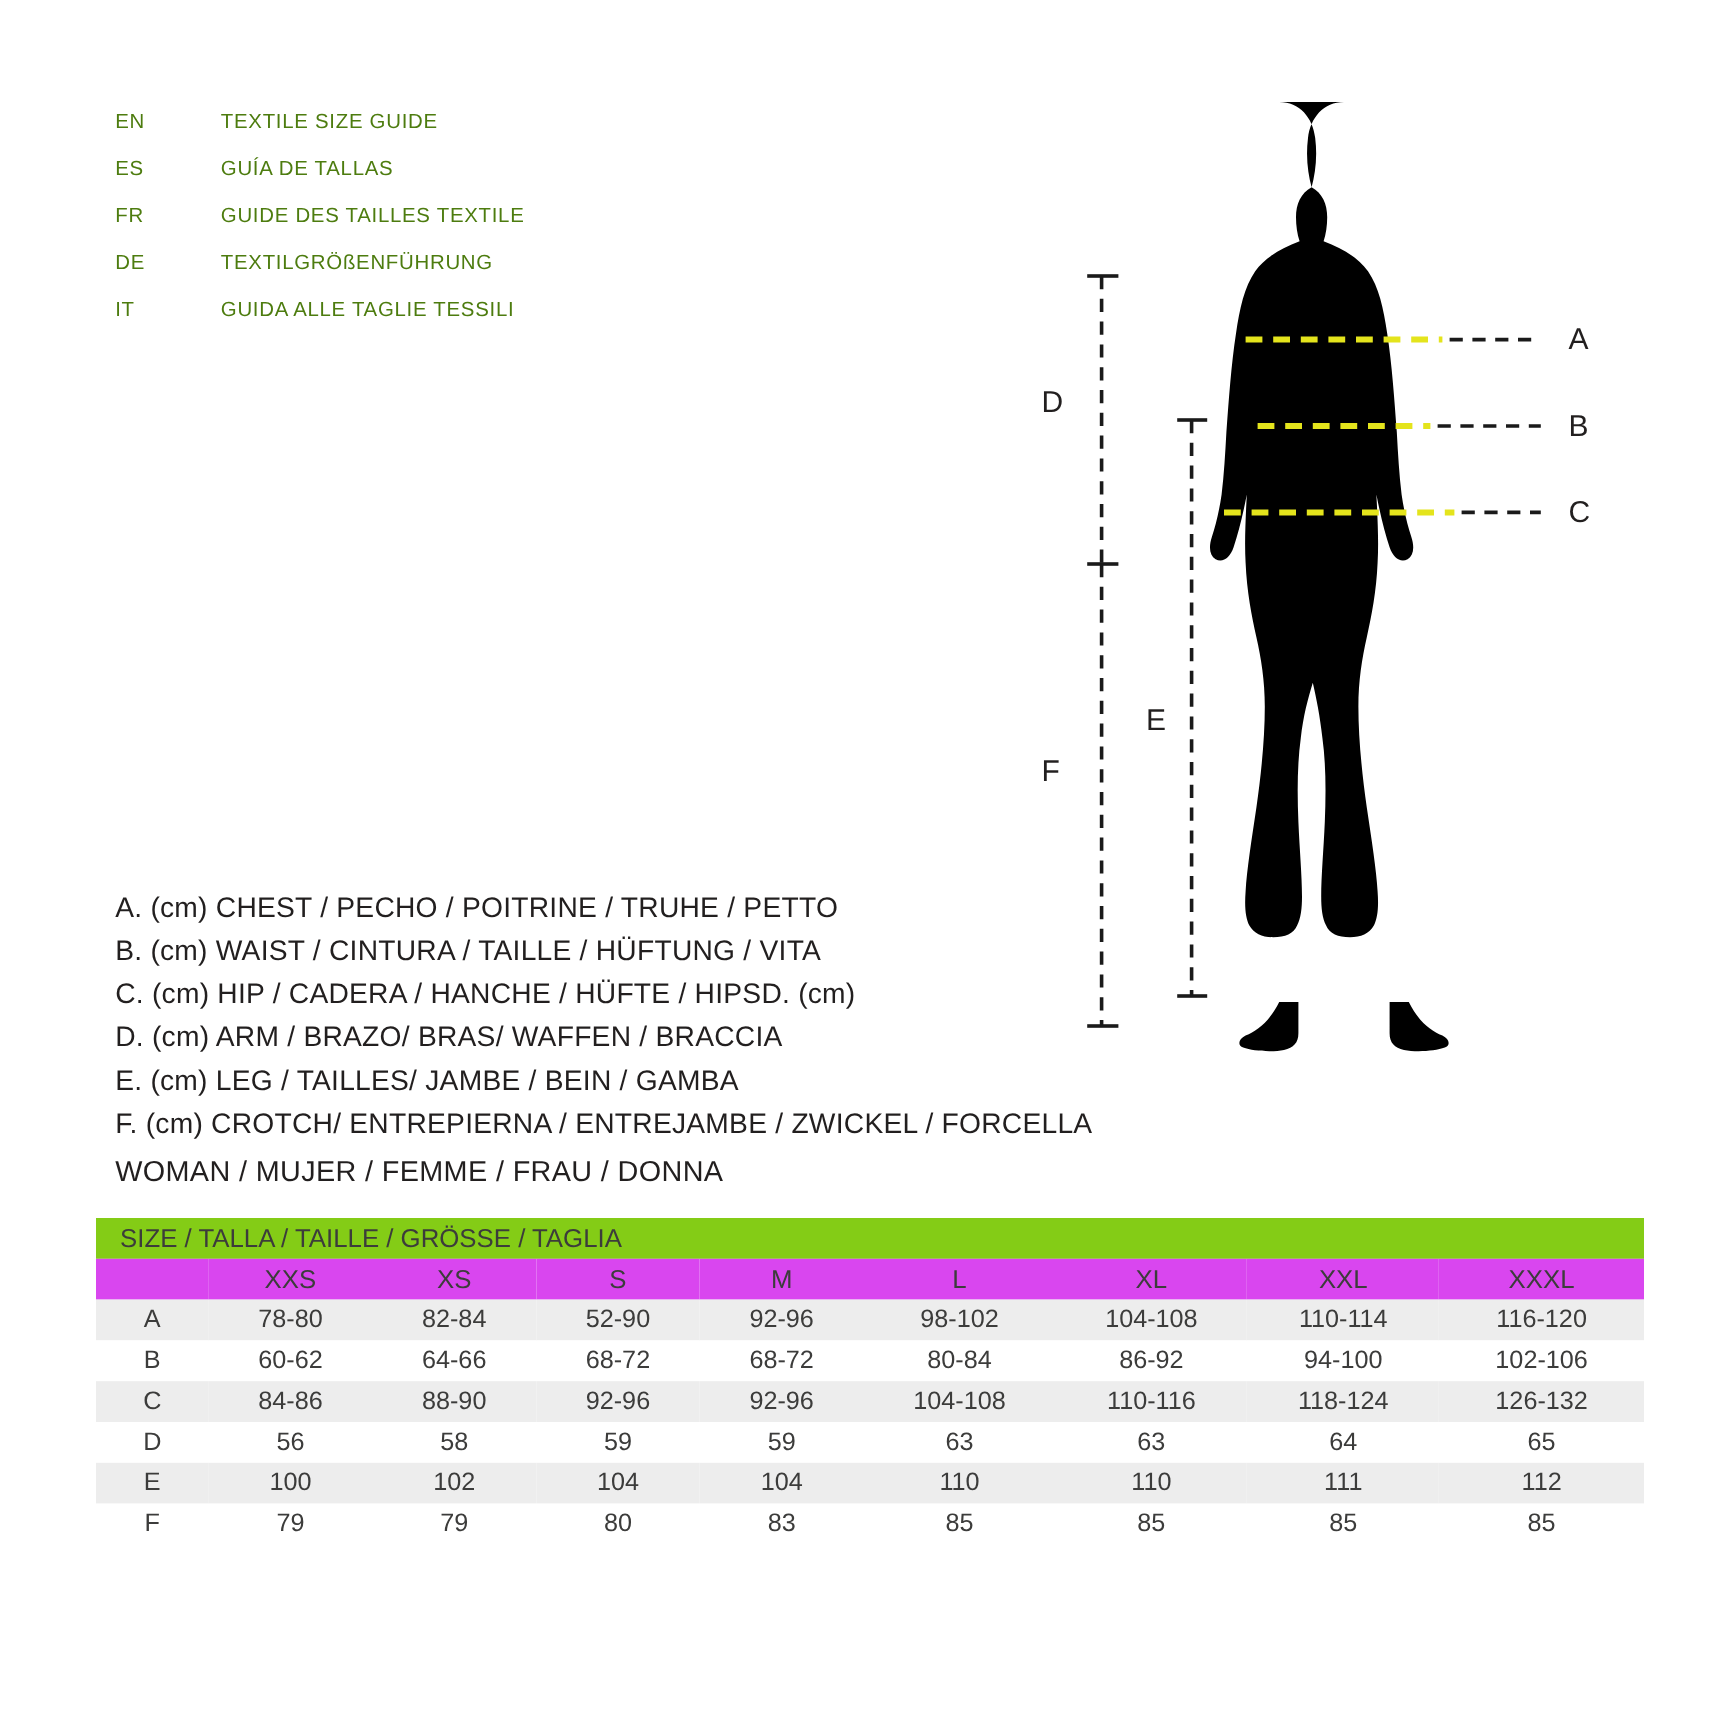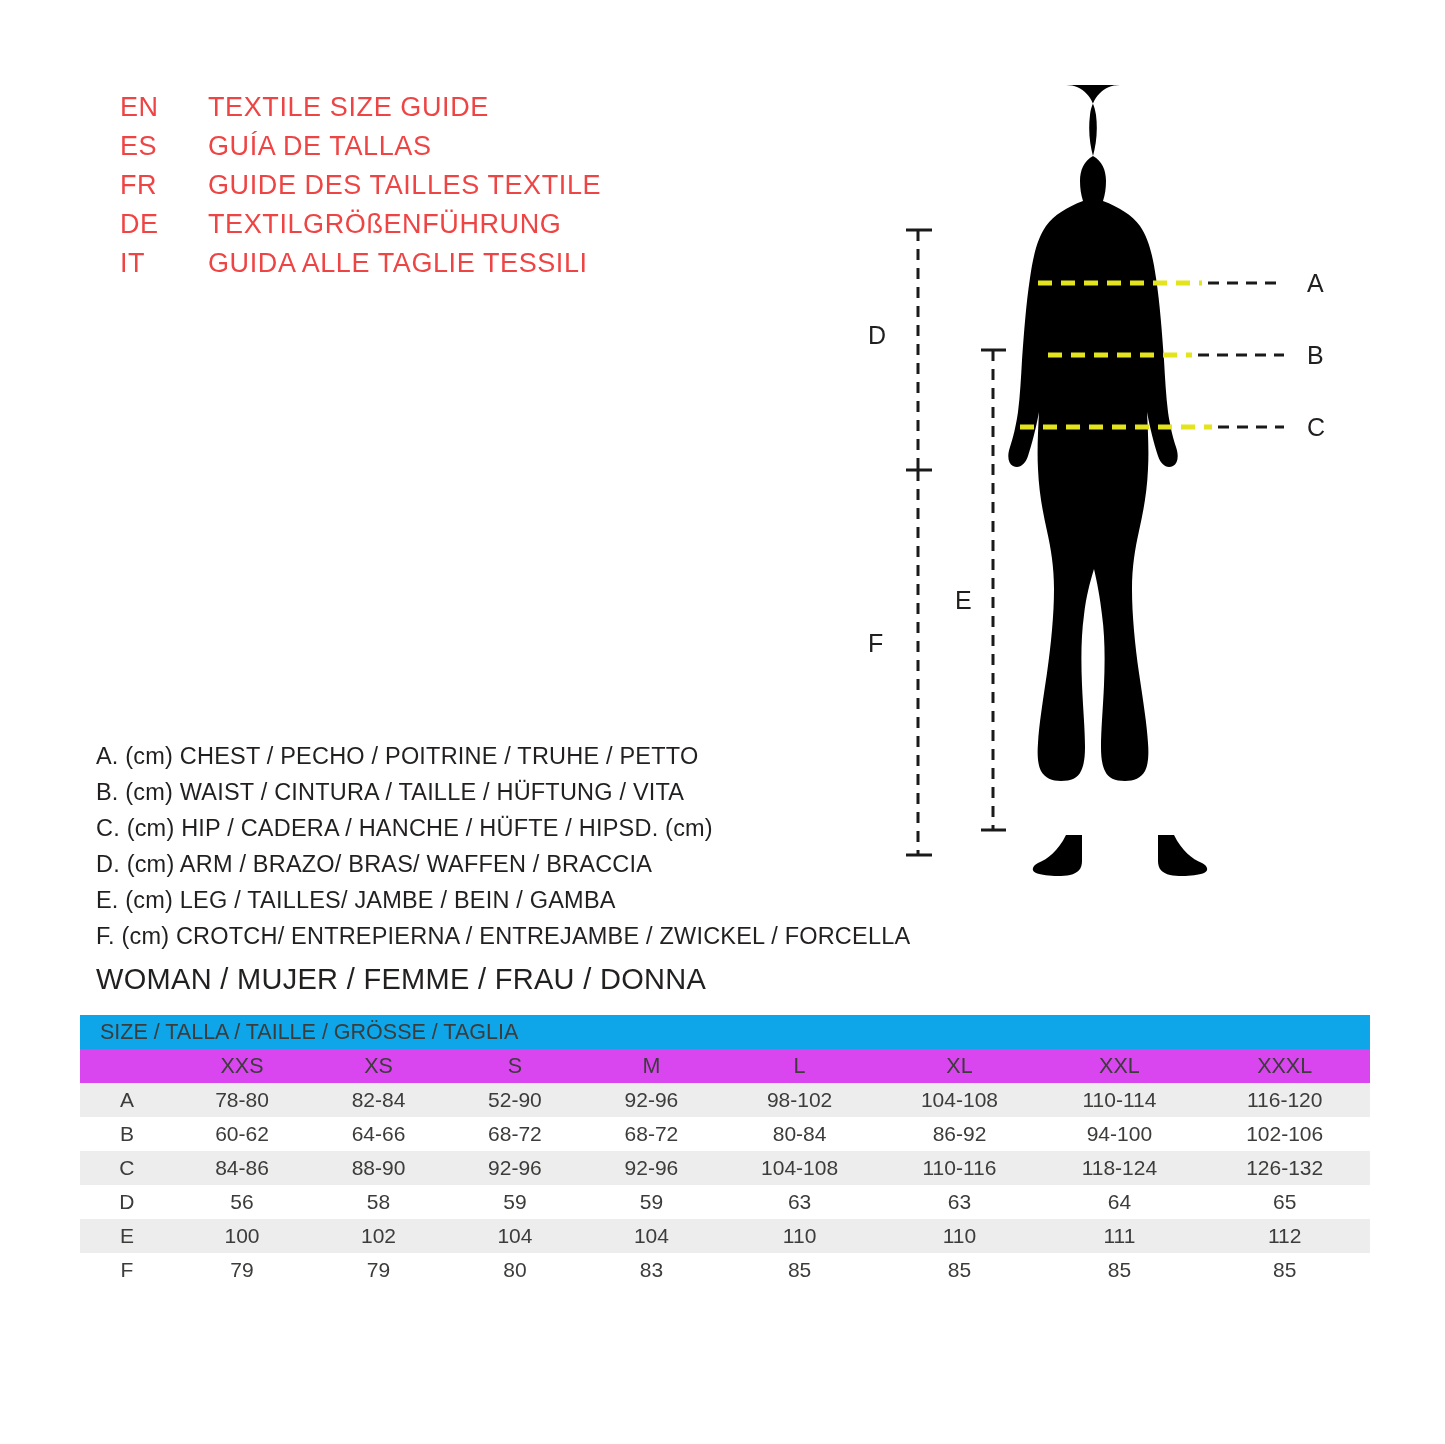--- a/index.html
+++ b/index.html
@@ -20,24 +20,23 @@
   .lang-block {
     position: absolute;
     left: 96px;
     top: 92px;
     width: 620px;
   }
   .lang-row {
     display: flex;
     align-items: baseline;
     height: 39px;
-    color: #ef4444;
-    font-size: 27px;
+    color: #4d7c0f;
+    font-size: 17px;
     letter-spacing: 0.6px;
-    margin-left: 24px;
   }
   .lang-code { width: 88px; flex: 0 0 88px; }
   .lang-text { white-space: nowrap; }
 
   
   .legend {
     position: absolute;
     left: 96px;
     top: 743px;
     width: 800px;
@@ -48,21 +47,21 @@
     height: 36px;
     white-space: nowrap;
     letter-spacing: 0.2px;
   }
 
   .section-label {
     position: absolute;
     left: 96px;
     top: 963px;
     color: #221f1f;
-    font-size: 29px;
+    font-size: 24px;
     letter-spacing: 0.3px;
     white-space: nowrap;
   }
 
   
   .table-wrap {
     position: absolute;
     left: 80px;
     top: 1015px;
     width: 1290px;
@@ -79,21 +78,21 @@
     text-align: center;
     padding: 0;
     vertical-align: middle;
   }
   td.rowhead {
     text-align: left;
     padding-left: 20px;
     width: 88px;
   }
   tr.grey-head {
-    background: #0ea5e9;
+    background: #84cc16;
     height: 36px;
   }
   tr.grey-head td {
     text-align: left;
     padding-left: 20px;
     font-size: 21.5px;
     color: #3c3c3b;
   }
   tr.colhead td {
     background: #d946ef;

